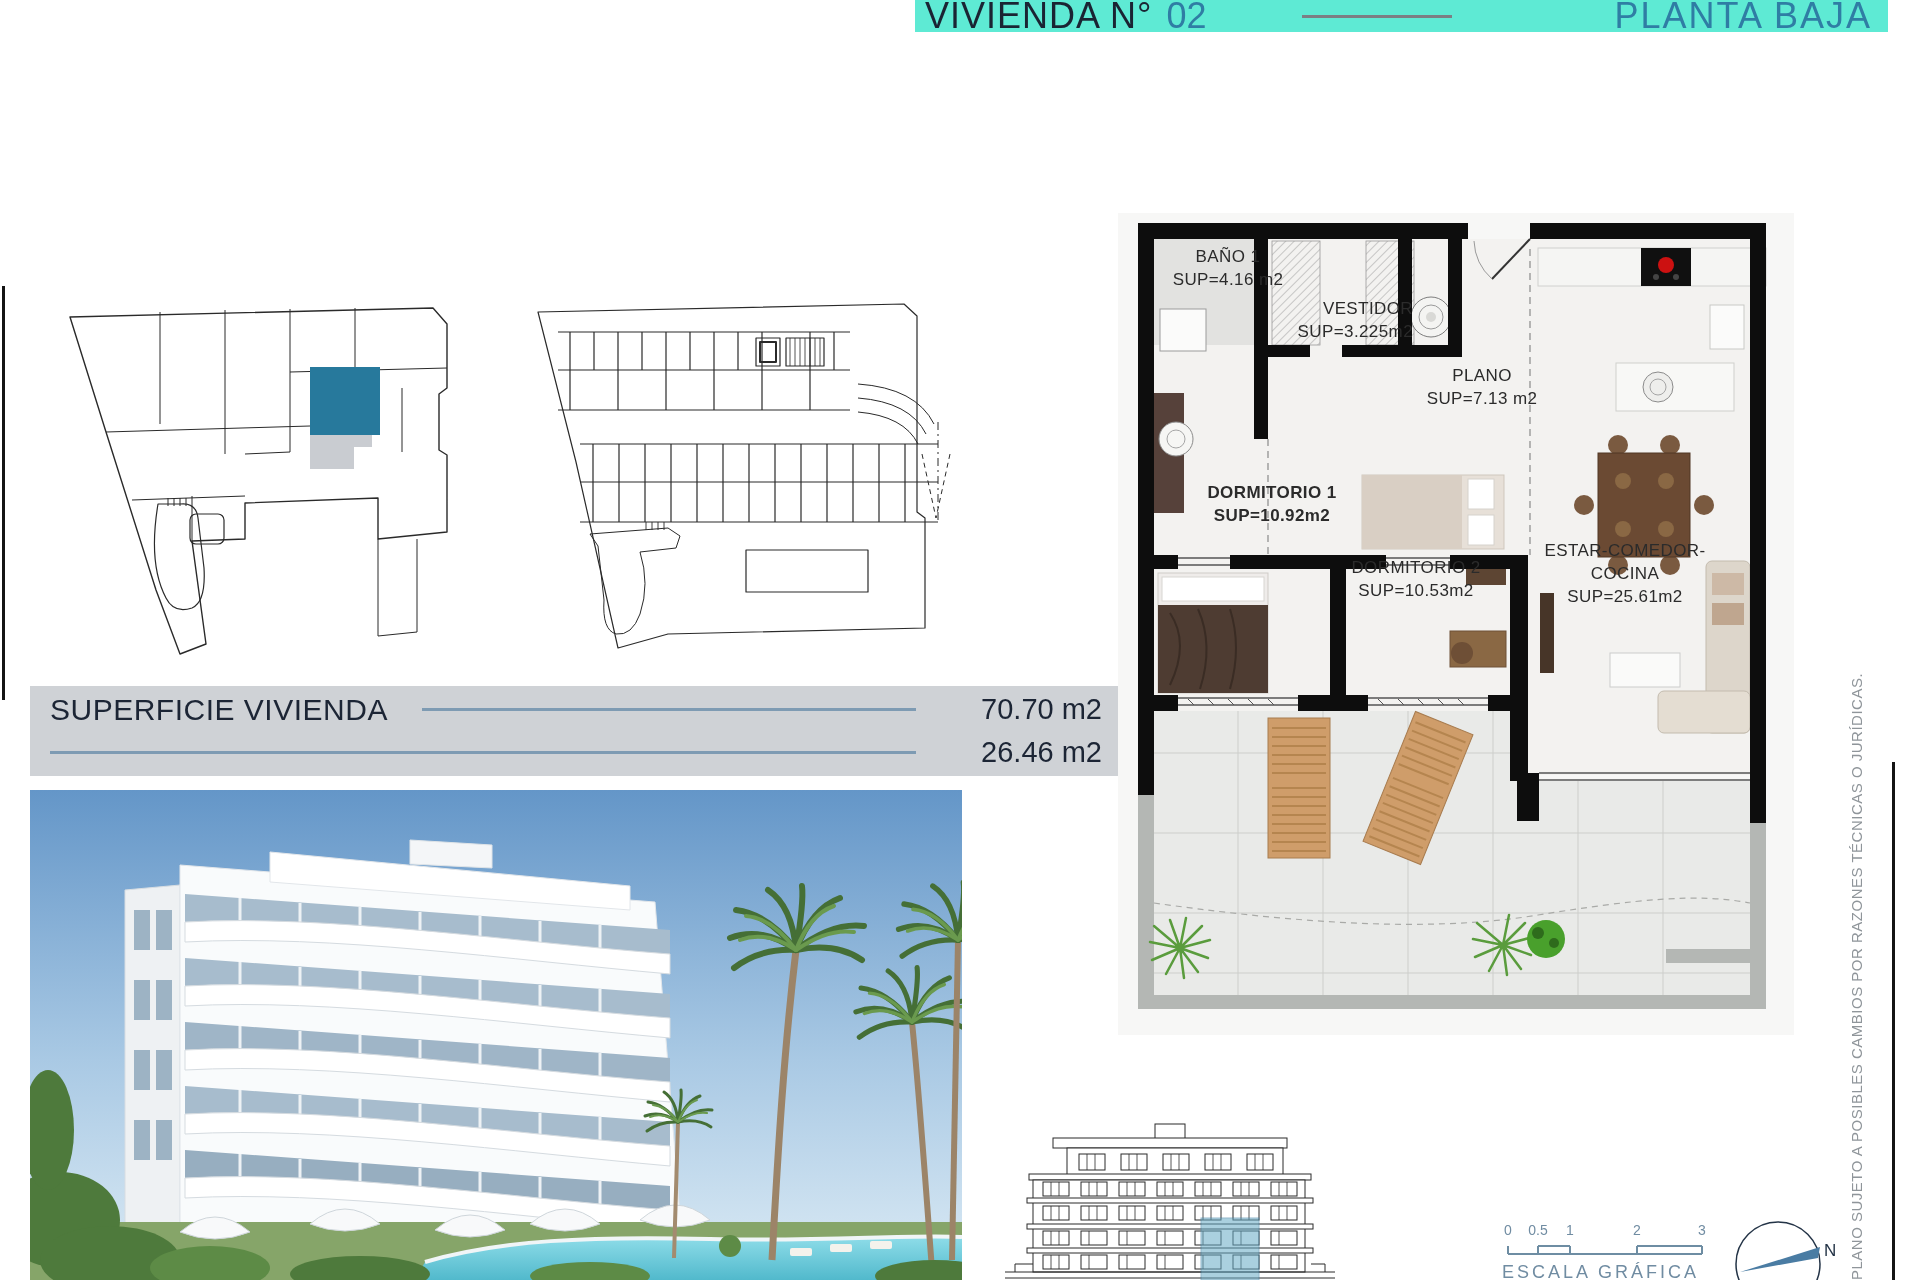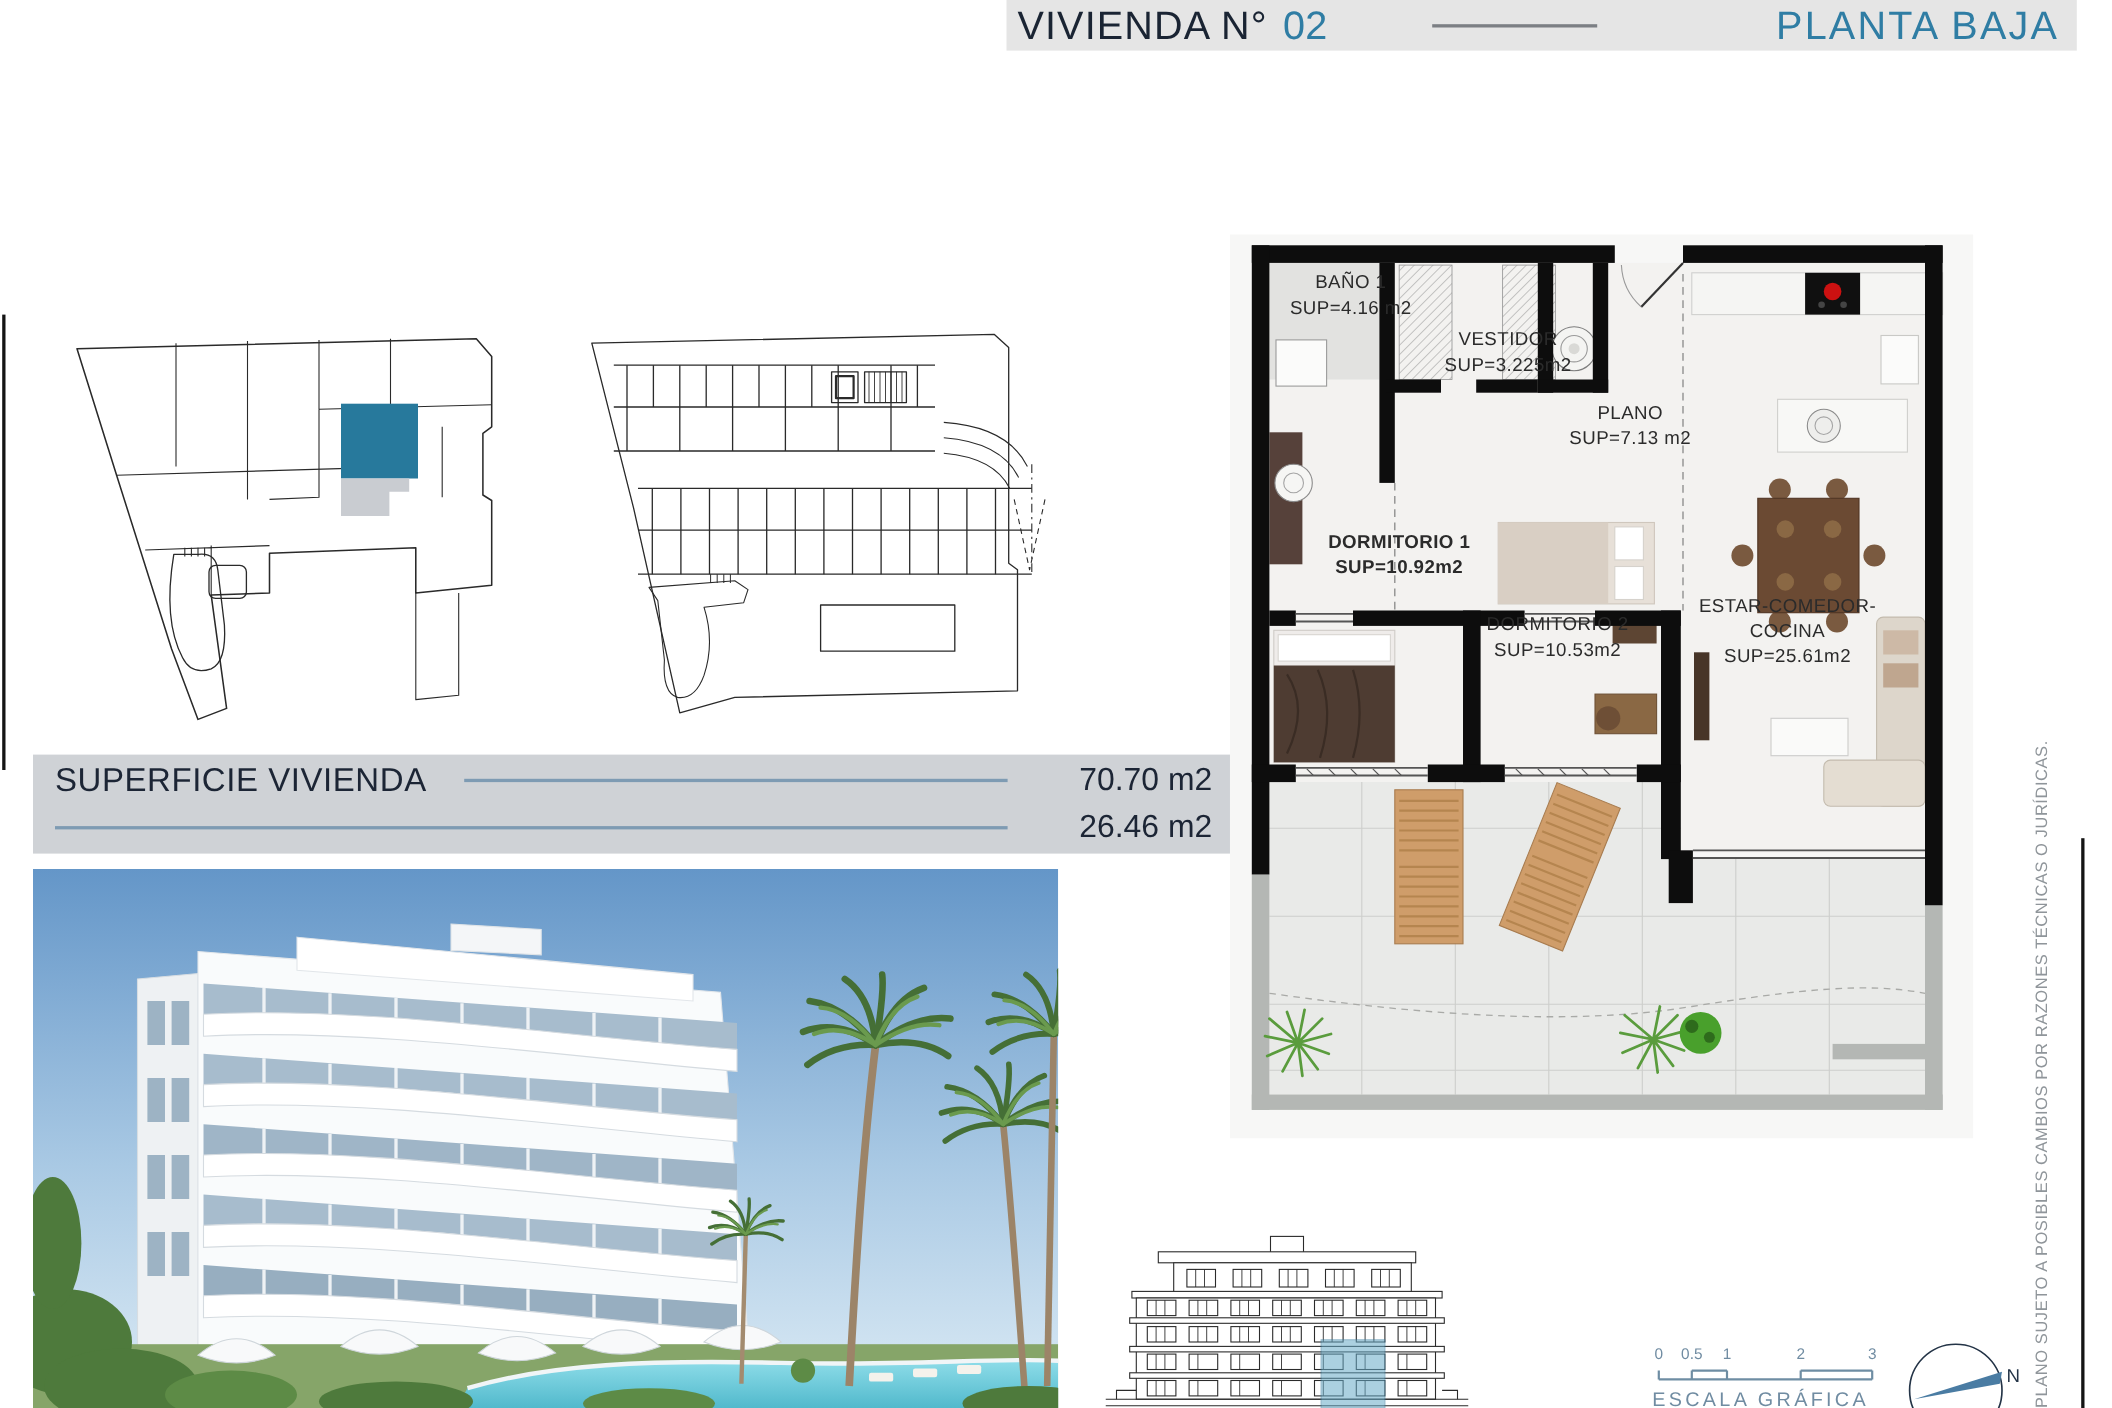--- a/index.html
+++ b/index.html
@@ -1,20 +1,20 @@
 <!DOCTYPE html>
 <html><head>
 <meta charset="utf-8">
 <style>
   html,body{margin:0;padding:0;background:#ffffff;}
   .page{position:relative;width:1920px;height:1280px;background:#ffffff;overflow:hidden;
         font-family:"Liberation Sans",sans-serif;}
 
   
-  .header-bar{position:absolute;left:915px;top:0;width:973px;height:46px;background:#e5e5e5;
+  .header-bar{position:absolute;left:915px;top:0;width:973px;height:32px;background:#5eead4;
               display:flex;align-items:center;padding:0;box-sizing:border-box;justify-content:flex-end;}
   .hdr-title{font-size:36px;line-height:46px;color:#1a2433;letter-spacing:1px;margin-left:10px;white-space:nowrap;}
   .hdr-num{font-size:36px;line-height:46px;color:#2f7da4;margin-left:14px;}
   .hdr-line{width:150px;height:3px;background:#7c7f84;margin-left:95px;}
   .hdr-floor{font-size:36px;line-height:46px;color:#2f7da4;letter-spacing:2px;margin-left:auto;margin-right:16px;white-space:nowrap;}
 
   
   .vline{position:absolute;background:#141414;}
 
   
@@ -390,21 +390,21 @@
       <path d="M374 66 A54 54 0 0 1 356 28" stroke="#999" stroke-width="1"></path>
       <path d="M412 36 V342" stroke="#8a8a8a" stroke-width="1.2" stroke-dasharray="7 5"></path>
       <path d="M150 226 L150 342" stroke="#8a8a8a" stroke-width="1.2" stroke-dasharray="7 5"></path>
     </g>
   </svg>
 
   <div class="room-label" style="left:1153px;top:246px;width:150px;">
     <div class="rl-name">BAÑO 1</div>
     <div class="rl-sup">SUP=4.16 m2</div>
   </div>
-  <div class="room-label" style="left:1296px;top:298px;width:150px;">
+  <div class="room-label" style="left:1263px;top:298px;width:150px;text-align:right;">
     <div class="rl-name">VESTIDOR</div>
     <div class="rl-sup">SUP=3.225m2</div>
   </div>
   <div class="room-label" style="left:1407px;top:365px;width:150px;">
     <div class="rl-name">PLANO</div>
     <div class="rl-sup">SUP=7.13 m2</div>
   </div>
   <div class="room-label" style="left:1197px;top:482px;width:150px;font-weight:bold;">
     <div class="rl-name">DORMITORIO 1</div>
     <div class="rl-sup">SUP=10.92m2</div>

